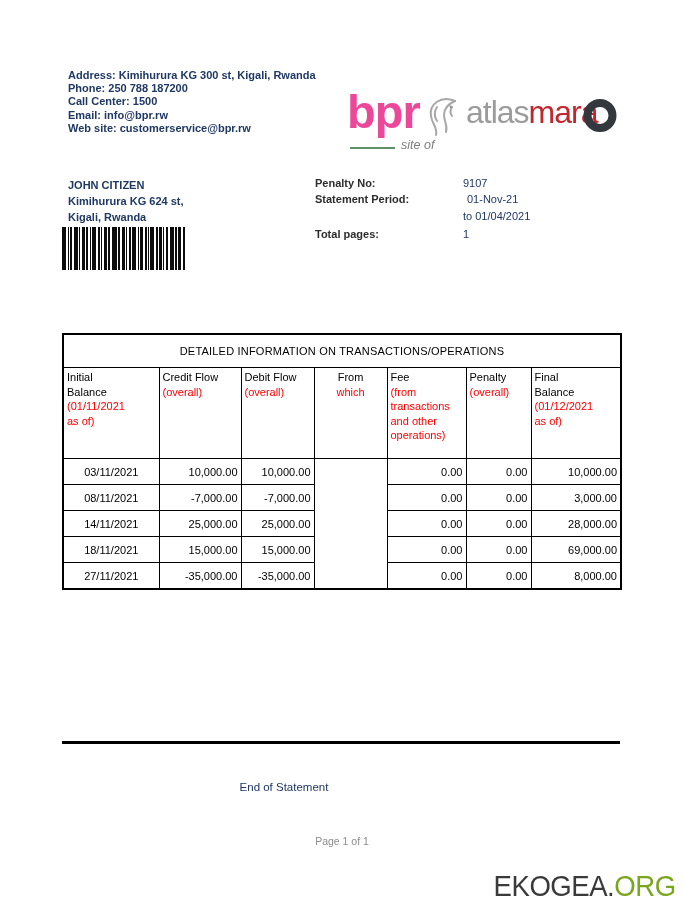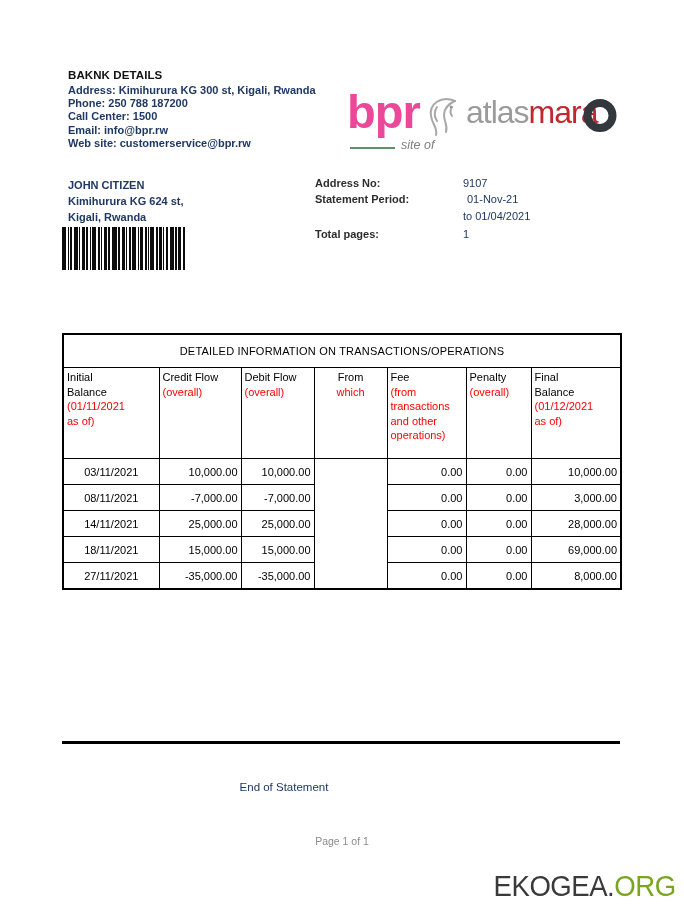--- a/index.html
+++ b/index.html
@@ -59,21 +59,20 @@
   .brand { position:absolute; right:8px; top:870px; font-size:29px; font-weight:400;
            letter-spacing:-.5px; transform:scaleX(.95); transform-origin:right center; }
   .brand-dark { color:#3a3a3a; } .brand-green { color:#7aa51f; }
 </style>
 </head>
 <body>
 
 <div class="page">
 
   <div class="bank">
-    <div class="bank-heading">BAKNK DETAILS</div>
     <div id="bank-lines">
         <div class="bank-line">Address:  Kimihurura KG 300 st, Kigali, Rwanda</div>
         <div class="bank-line">Phone: 250 788 187200</div>
         <div class="bank-line">Call Center: 1500</div>
         <div class="bank-line">Email: info@bpr.rw</div>
         <div class="bank-line">Web site: customerservice@bpr.rw</div>
       </div>
   </div>
 
   <div class="bpr-text">bpr</div>
@@ -131,21 +130,21 @@
       <div class="bar" style="width: 2px; margin-right: 1px;"></div>
       <div class="bar" style="width: 3px; margin-right: 1px;"></div>
       <div class="bar" style="width: 1px; margin-right: 2px;"></div>
       <div class="bar" style="width: 2px; margin-right: 2px;"></div>
       <div class="bar" style="width: 4px; margin-right: 1px;"></div>
       <div class="bar" style="width: 2px; margin-right: 1px;"></div>
       <div class="bar" style="width: 3px; margin-right: 2px;"></div>
       <div class="bar" style="width: 2px; margin-right: 1px;"></div>
     </div>
 
-  <div class="info-label" style="top:177px">Address No:</div>
+  <div class="info-label" style="top:177px">Penalty No:</div>
   <div class="info-value" style="top:177px">9107</div>
   <div class="info-label" style="top:193px">Statement Period:</div>
   <div class="info-value" style="top:193px; left:467px">01-Nov-21</div>
   <div class="info-value" style="top:210px">to 01/04/2021</div>
   <div class="info-label" style="top:228px">Total pages:</div>
   <div class="info-value" style="top:228px">1</div>
 
   <table class="txn">
     <colgroup>
       <col style="width:96px">

